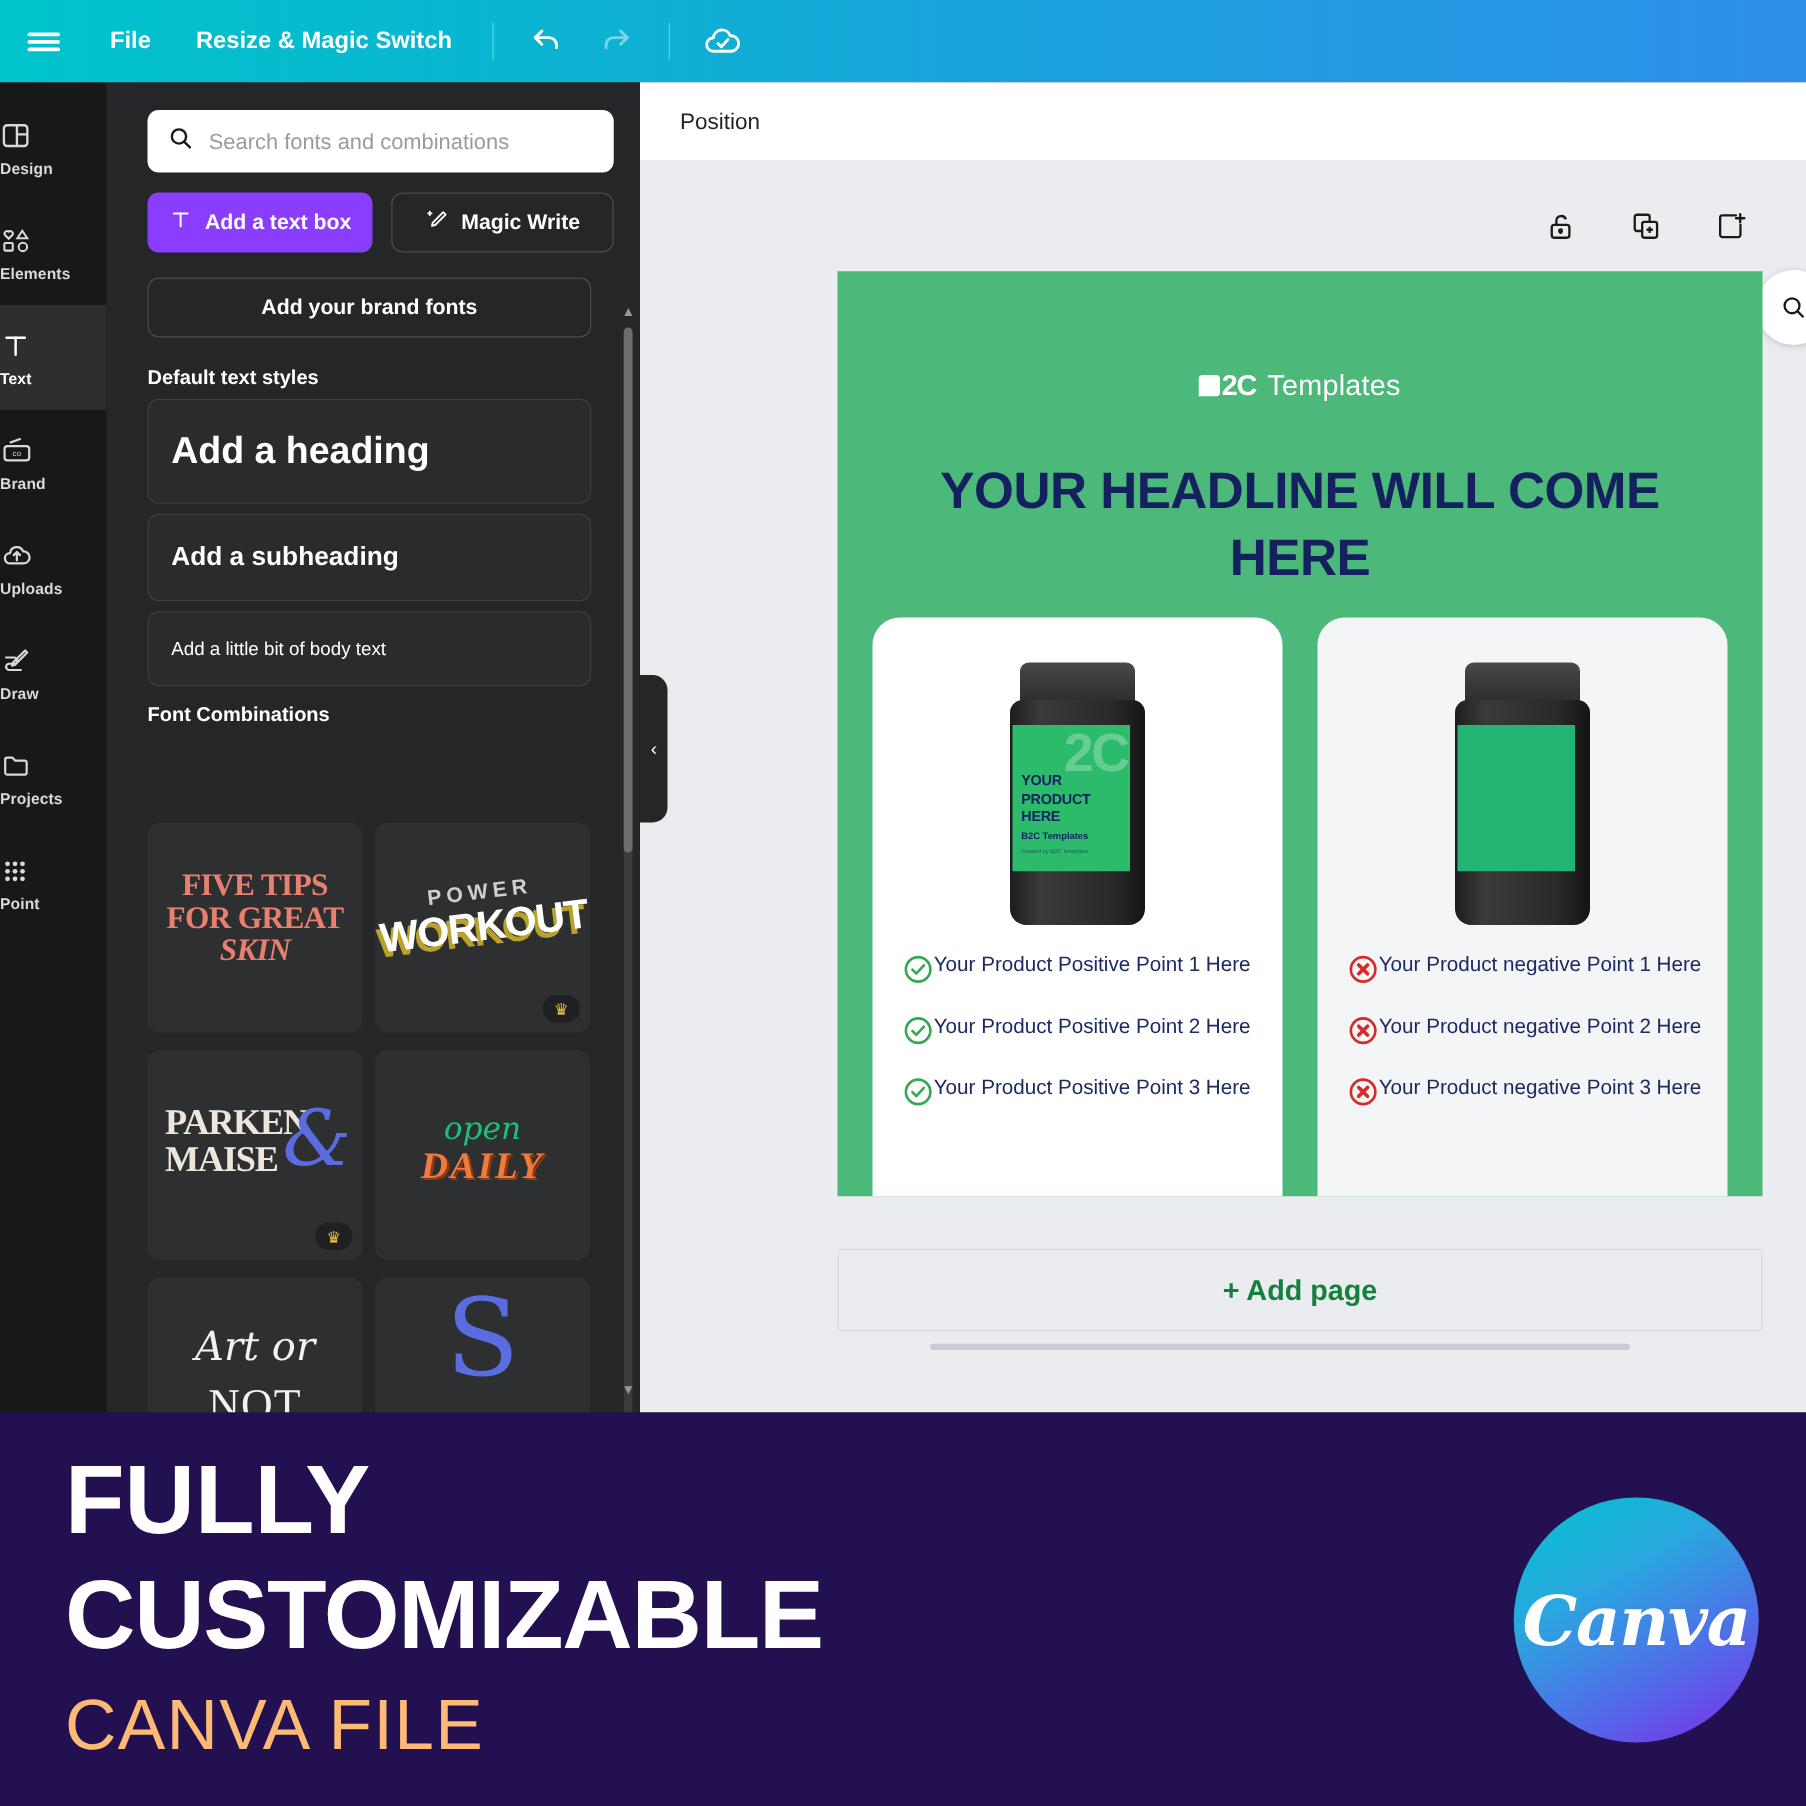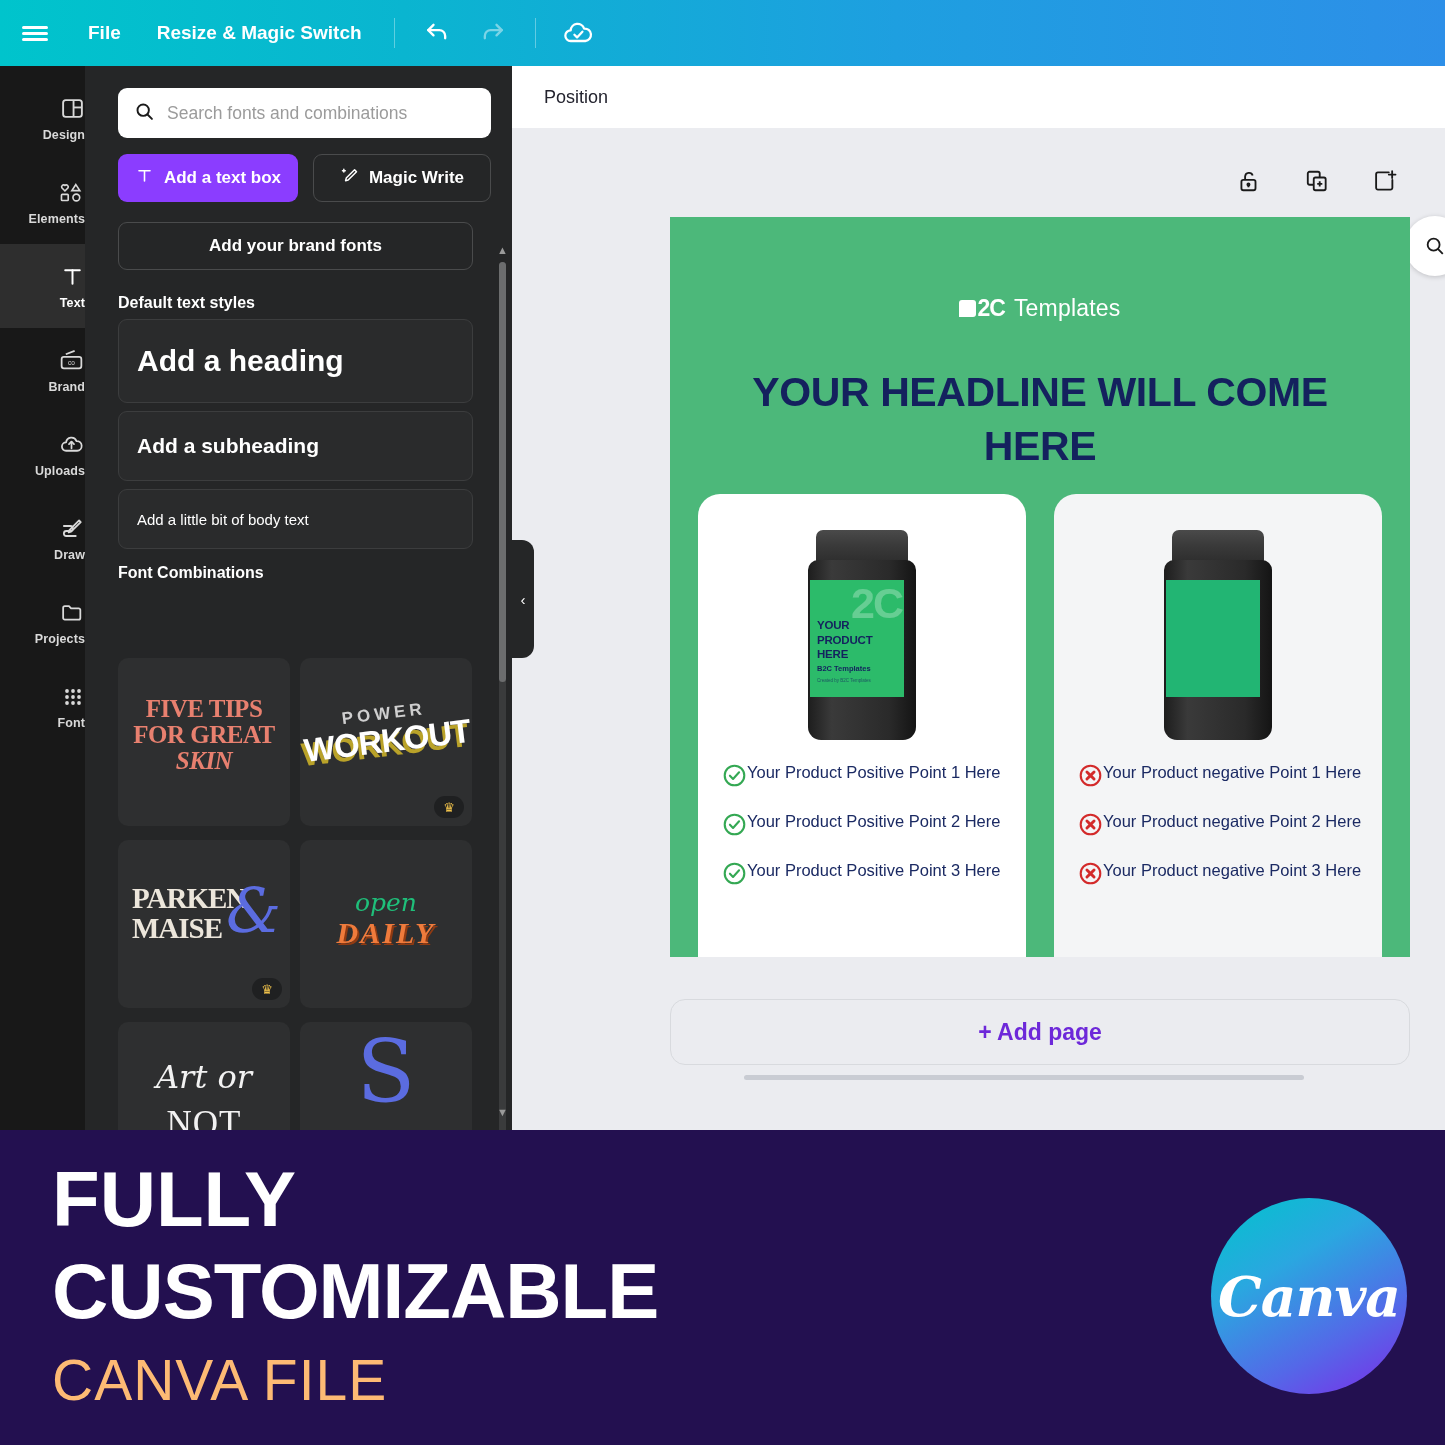--- a/index.html
+++ b/index.html
@@ -27,21 +27,21 @@
   .tb-icon.dim { opacity: 0.45; }
 
   
   .rail {
     position: absolute; left: 0; top: 66px; width: 85px; height: 1064px;
     background: #181818; display: flex; flex-direction: column; align-items: center;
     padding-top: 10px;
   }
   .rail-item {
     width: 85px; height: 84px; display: flex; flex-direction: column;
-    align-items: flex-end; justify-content: center; cursor: pointer;
+    align-items: flex-start; justify-content: center; cursor: pointer;
     color: #d9d9d9; gap: 5px;
   }
   .rail-item.active { background: #2e2e2e; color: #fff; }
   .rail-label { font-size: 12.5px; font-weight: bold; letter-spacing: .1px; }
   .rail-ico { height: 28px; display:flex; align-items:center; justify-content:center; }
 
   
   .panel {
     position: absolute; left: 85px; top: 66px; width: 427px; height: 1064px;
     background: #252627; overflow: hidden;
@@ -182,23 +182,23 @@
   .lbl-brand { position: absolute; left: 7px; top: 84px; font-size: 7.5px; font-weight: bold; color: #14215e; }
   .lbl-fine { position: absolute; left: 7px; top: 98px; font-size: 4.5px; color: rgba(20,33,94,.65); }
 
   .bullets { position: absolute; left: 24px; top: 268px; width: 290px; }
   .bullet { display: flex; align-items: flex-start; margin-bottom: 23px; }
   .bmark { width: 25px; height: 25px; flex: 0 0 25px; margin-top: 1px; }
   .btext { font-size: 16.5px; color: #1b2a63; font-weight: normal; line-height: 1.24; }
 
   .addpage {
     position: absolute; left: 158px; top: 933px; width: 740px; height: 66px;
-    border: 1px solid #d8dade; border-radius: 15px; background: transparent;
+    border: 1px solid #d8dade; border-radius: 4px; background: transparent;
     display: flex; align-items: center; justify-content: center;
-    font-size: 23px; color: #6d28d9; font-weight: bold; cursor: pointer;
+    font-size: 23px; color: #15803d; font-weight: bold; cursor: pointer;
     font-family: "Liberation Sans", sans-serif;
   }
   .notes-bar {
     position: absolute; left: 0; bottom: 0; width: 933px; height: 50px;
     background: #fff; display: flex; align-items: center; gap: 11px; padding-left: 20px;
   }
   .notes-bar span { font-size: 17px; color: #23232e; }
   .hscroll {
     position: absolute; left: 232px; bottom: 50px; width: 560px; height: 5px;
     background: #c9ccd3; border-radius: 3px;
@@ -352,21 +352,21 @@
             <circle cx="12" cy="6" r="1.9"></circle>
             <circle cx="18" cy="6" r="1.9"></circle>
           <circle cx="6" cy="12" r="1.9"></circle>
             <circle cx="12" cy="12" r="1.9"></circle>
             <circle cx="18" cy="12" r="1.9"></circle>
           <circle cx="6" cy="18" r="1.9"></circle>
             <circle cx="12" cy="18" r="1.9"></circle>
             <circle cx="18" cy="18" r="1.9"></circle>
         </svg>
       </div>
-      <div class="rail-label">Font</div>
+      <div class="rail-label">Point</div>
     </div>
   </div>
 
   <div class="panel">
 
     <div class="search">
       <span>
         <svg width="21" height="21" viewBox="0 0 24 24" fill="none" stroke="#1a1a1a" stroke-width="2.2" stroke-linecap="round">
           <circle cx="10.5" cy="10.5" r="6.5"></circle>
             <path d="M15.4 15.4 L20.5 20.5"></path>

